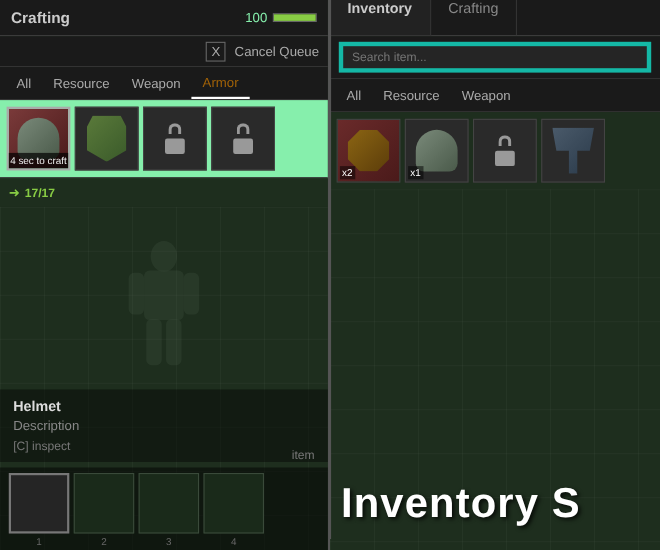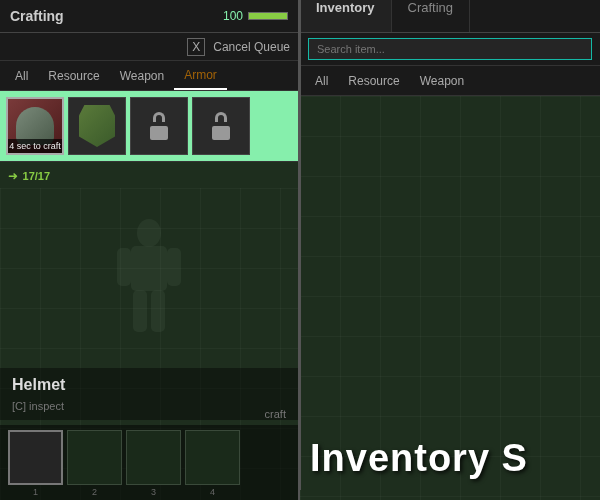--- a/index.html
+++ b/index.html
@@ -180,21 +180,21 @@
       position: absolute;
       bottom: 80px;
       left: 0;
       right: 0;
       padding: 8px 12px;
       background: rgba(0,0,0,0.4);
     }
 
     .item-name {
       color: #ddd;
-      font-size: 16px;
+      font-size: 13px;
       font-weight: bold;
     }
 
     .item-description {
       color: #888;
       font-size: 12px;
       margin-top: 3px;
     }
 
     .inspect-hint {
@@ -308,21 +308,21 @@
 
     .search-bar {
       padding: 5px 8px;
       background: #1a1a1a;
       border-bottom: 1px solid #333;
     }
 
     .search-input {
       width: 100%;
       background: #252525;
-      border: 1px solid #14b8a6;
+      border: 4px solid #14b8a6;
       color: #aaa;
       font-size: 11px;
       padding: 4px 8px;
       outline: none;
     }
 
     .right-filter-tabs {
       display: flex;
       align-items: center;
       background: #1a1a1a;
@@ -535,23 +535,24 @@
       <rect x="22" y="28" width="36" height="45" rx="5"></rect>
       <rect x="8" y="30" width="14" height="38" rx="5"></rect>
       <rect x="58" y="30" width="14" height="38" rx="5"></rect>
       <rect x="24" y="72" width="14" height="42" rx="5"></rect>
       <rect x="42" y="72" width="14" height="42" rx="5"></rect>
     </svg>
   </div>
 
   <div class="item-info-area">
     <div class="item-name">Helmet</div>
+    <div class="item-description">Description</div>
     <div class="inspect-hint">[C] inspect</div>
   </div>
-  <div class="total-label">craft</div>
+  <div class="total-label">item</div>
 
   <div class="bottom-slots">
     <div class="bottom-slots-row">
       <div class="bottom-slot-wrapper">
         <div class="bottom-slot highlighted"></div>
         <span class="slot-num-label">1</span>
       </div>
       <div class="bottom-slot-wrapper">
         <div class="bottom-slot"></div>
         <span class="slot-num-label">2</span>
@@ -585,19 +586,42 @@
   <div class="search-bar">
     <input class="search-input" type="text" placeholder="Search item..." style="">
   </div>
 
   <div class="right-filter-tabs">
     <div class="right-filter-tab">All</div>
     <div class="right-filter-tab">Resource</div>
     <div class="right-filter-tab">Weapon</div>
   </div>
 
+  <div class="right-items-area">
+
+    <div class="right-item-slot item-slot-red">
+      <div style="width:38px;height:38px;background:linear-gradient(135deg,#8B6513,#5C3D0A);clip-path:polygon(30% 0%,70% 0%,100% 30%,100% 70%,70% 100%,30% 100%,0% 70%,0% 30%);"></div>
+      <span class="count-badge">x2</span>
+    </div>
+
+    <div class="right-item-slot">
+      <div class="shape-helmet"></div>
+      <span class="count-badge">x1</span>
+    </div>
+
+    <div class="right-item-slot">
+      <div class="shape-lock-sm">
+        <div class="shape-lock-shackle-sm"></div>
+        <div class="shape-lock-body-sm"></div>
+      </div>
+    </div>
+
+    <div class="right-item-slot">
+      <div class="shape-pants"></div>
+    </div>
+  </div>
 
   <div class="right-main-area">
 
     <div class="crafting-big-text">Inventory S</div>
   </div>
 
 </div>
 
 </body></html>

